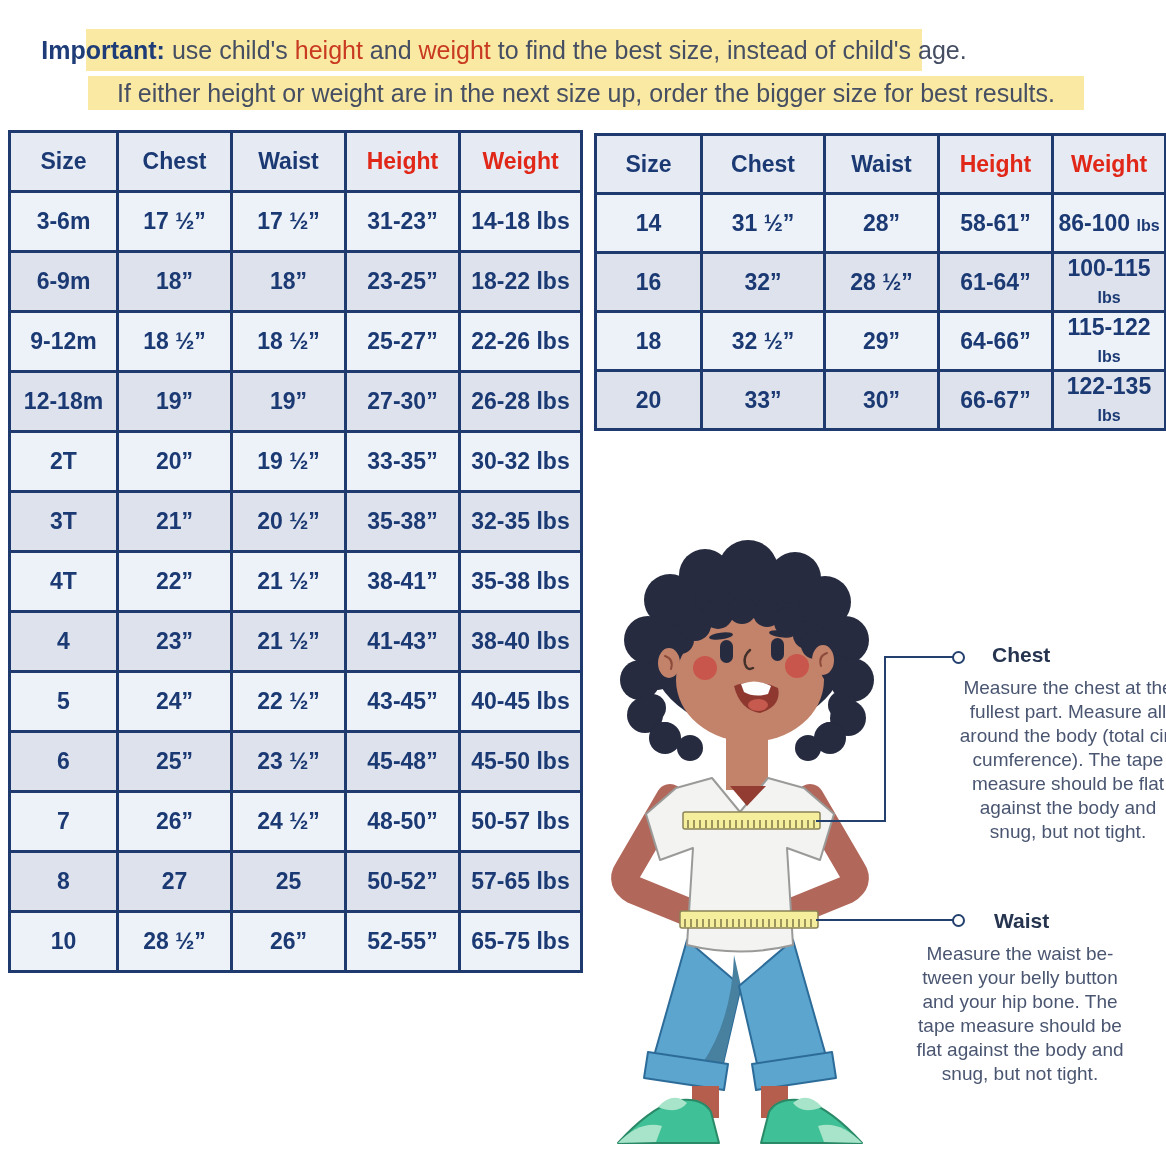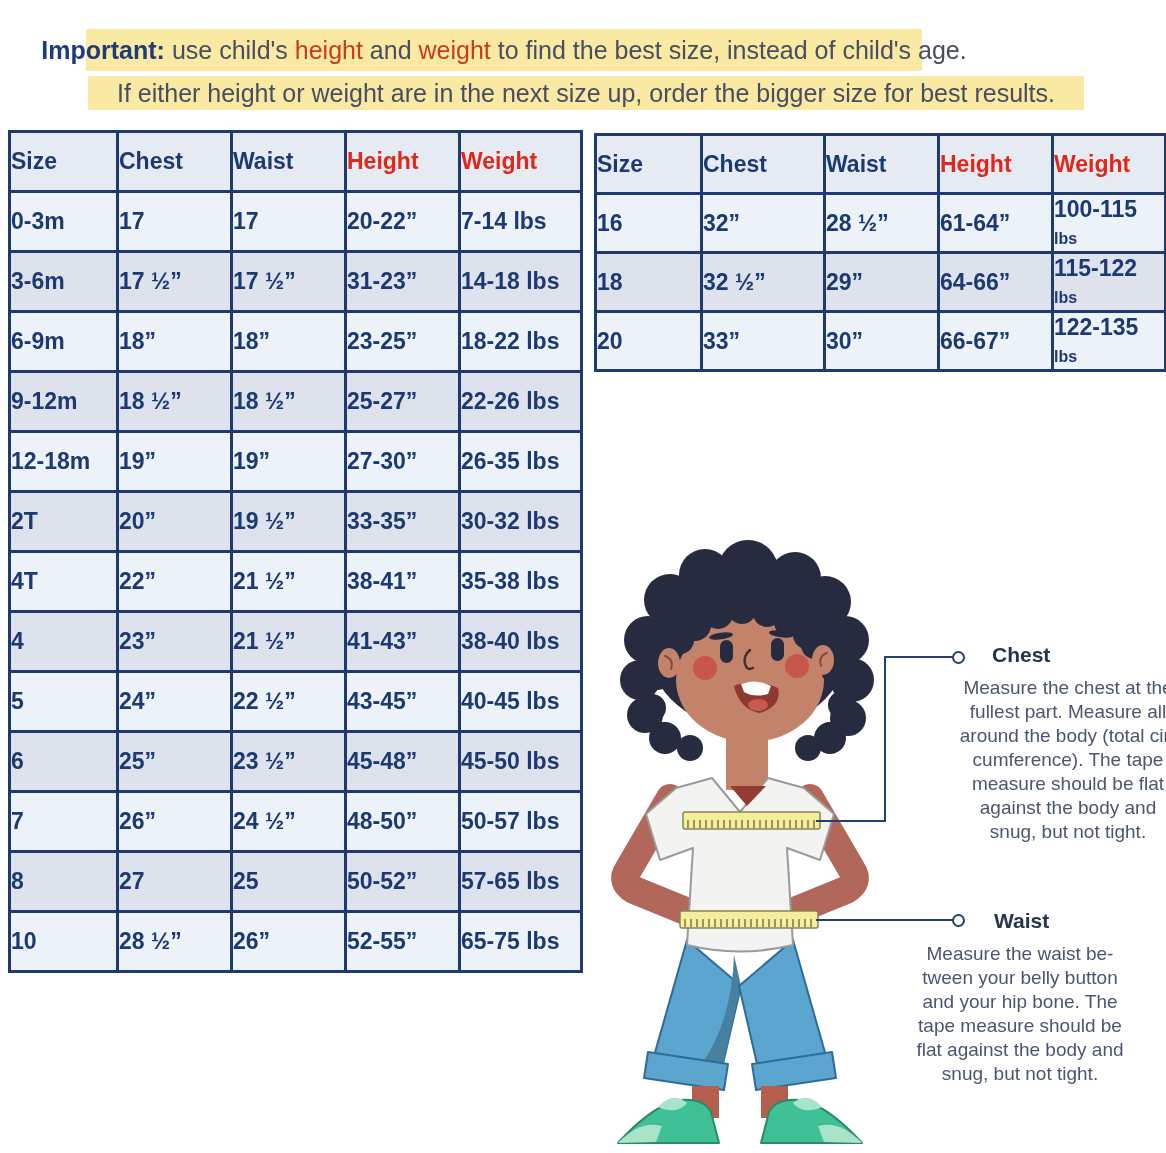--- a/index.html
+++ b/index.html
@@ -12,21 +12,21 @@
     position:absolute;background:#f9e9a2;display:flex;align-items:center;
     justify-content:center;font-size:25px;color:#454e62;white-space:nowrap;
   }
   #banner1{left:86px;top:29px;width:836px;height:42px;}
   #banner2{left:88px;top:76px;width:996px;height:34px;}
   .seg-bold{font-weight:bold;color:#1e3c77;}
   .seg-red{color:#c93a22;}
   
   table.size-table{
     position:absolute;border-collapse:collapse;table-layout:fixed;
-    font-size:23px;font-weight:bold;color:#1b3a74;text-align:left;padding-left:24px;
+    font-size:23px;font-weight:bold;color:#1b3a74;text-align:center;padding-left:24px;
   }
   table.size-table th,table.size-table td{
     border:3px solid #1e3a6e;padding:0;background:#edf1f8;
   }
   table.size-table thead th{background:#e6eaf3;color:#1b3a74;}
   table.size-table thead th.hdr-red{color:#e02718;}
   table.size-table tbody tr:nth-child(even) td{background:#dee2ec;}
   #table-left{left:8px;top:130px;width:572px;}
   #table-left tr{height:60px;}
   #table-right{left:594px;top:133px;width:570px;}
@@ -86,27 +86,20 @@
         <tr>
           <th>Size</th>
           <th>Chest</th>
           <th>Waist</th>
           <th class="hdr-red">Height</th>
           <th class="hdr-red">Weight</th>
         </tr>
       </thead>
     <tbody>
         <tr>
-          <td>0-3m</td>
-          <td>17</td>
-          <td>17</td>
-          <td>20-22”</td>
-          <td>7-14 lbs</td>
-        </tr>
-        <tr>
           <td>3-6m</td>
           <td>17 ½”</td>
           <td>17 ½”</td>
           <td>31-23”</td>
           <td>14-18 lbs</td>
         </tr>
         <tr>
           <td>6-9m</td>
           <td>18”</td>
           <td>18”</td>
@@ -118,30 +111,37 @@
           <td>18 ½”</td>
           <td>18 ½”</td>
           <td>25-27”</td>
           <td>22-26 lbs</td>
         </tr>
         <tr>
           <td>12-18m</td>
           <td>19”</td>
           <td>19”</td>
           <td>27-30”</td>
-          <td>26-35 lbs</td>
+          <td>26-28 lbs</td>
         </tr>
         <tr>
           <td>2T</td>
           <td>20”</td>
           <td>19 ½”</td>
           <td>33-35”</td>
           <td>30-32 lbs</td>
         </tr>
         <tr>
+          <td>3T</td>
+          <td>21”</td>
+          <td>20 ½”</td>
+          <td>35-38”</td>
+          <td>32-35 lbs</td>
+        </tr>
+        <tr>
           <td>4T</td>
           <td>22”</td>
           <td>21 ½”</td>
           <td>38-41”</td>
           <td>35-38 lbs</td>
         </tr>
         <tr>
           <td>4</td>
           <td>23”</td>
           <td>21 ½”</td>
@@ -197,20 +197,27 @@
     <thead>
         <tr>
           <th>Size</th>
           <th>Chest</th>
           <th>Waist</th>
           <th class="hdr-red">Height</th>
           <th class="hdr-red">Weight</th>
         </tr>
       </thead>
     <tbody>
+        <tr>
+          <td>14</td>
+          <td>31 ½”</td>
+          <td>28”</td>
+          <td>58-61”</td>
+          <td>86-100 <span class="unit">lbs</span></td>
+        </tr>
         <tr>
           <td>16</td>
           <td>32”</td>
           <td>28 ½”</td>
           <td>61-64”</td>
           <td>100-115 <span class="unit">lbs</span></td>
         </tr>
         <tr>
           <td>18</td>
           <td>32 ½”</td>

